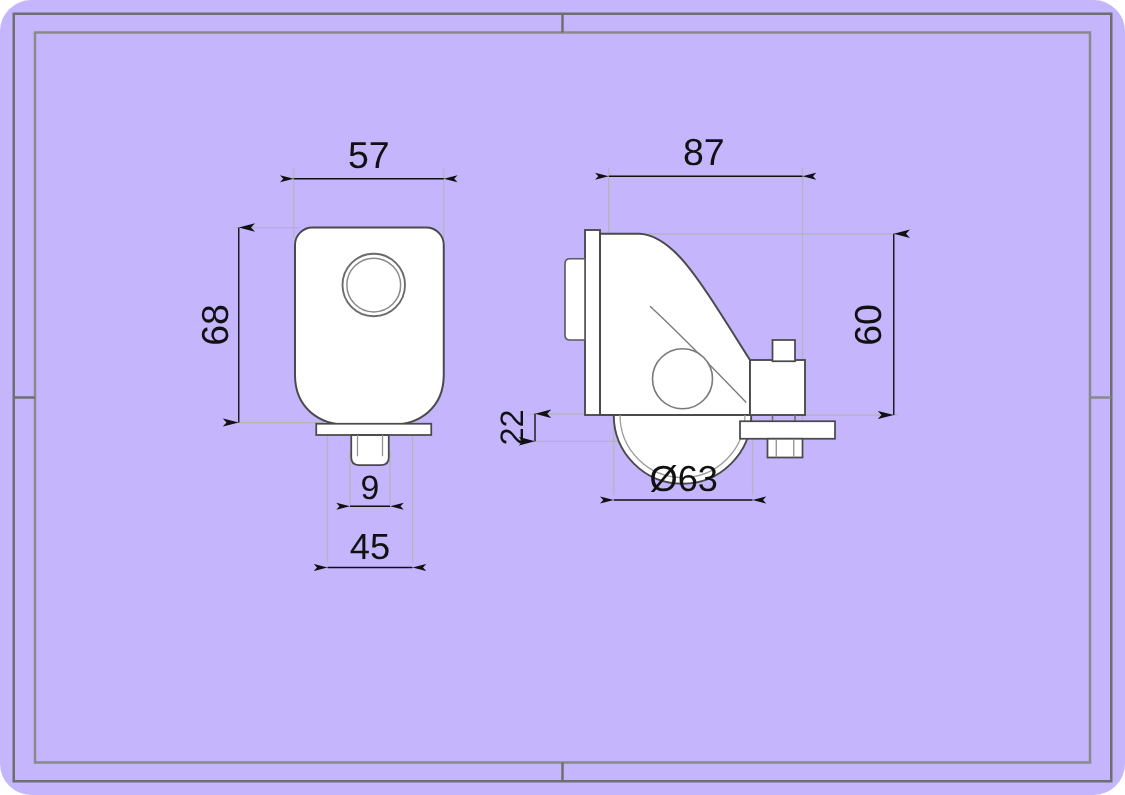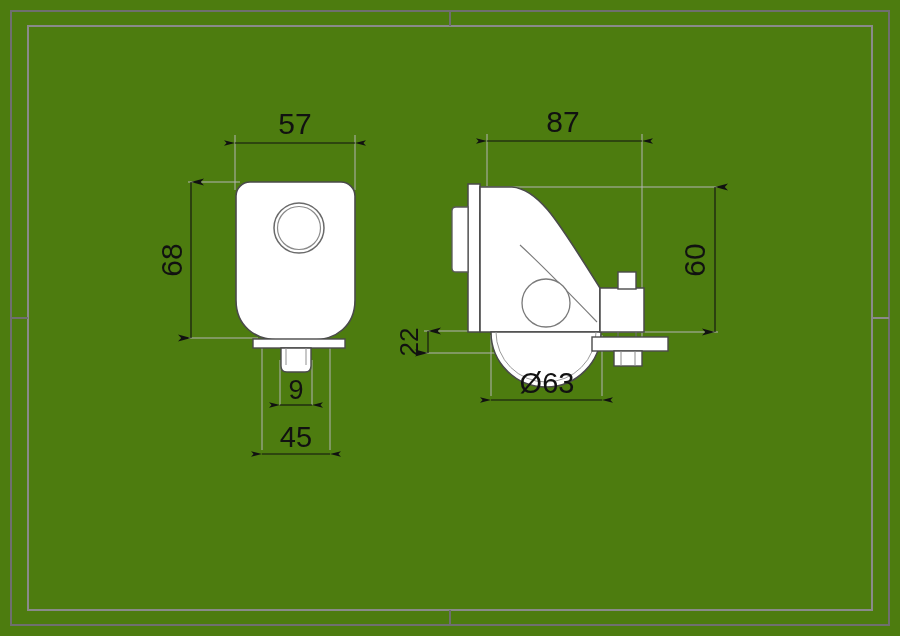--- a/index.html
+++ b/index.html
@@ -1,18 +1,18 @@
 <!DOCTYPE html>
 <html><head>
 <meta charset="utf-8">
 <style>
   html,body{margin:0;padding:0;background:#ffffff;}
   body{width:900px;height:636px;overflow:hidden;
        font-family:"Liberation Sans", sans-serif;}
-  #stage{position:relative;width:900px;height:636px;background:#4d7c0f;}
+  #stage{position:relative;width:900px;height:636px;background:#c4b5fd;border-radius:25px;}
   svg{display:block;}
   .dimtxt{font-family:"Liberation Sans", sans-serif;font-weight:400;fill:#111111;}
 </style>
 </head>
 <body>
 
 <div id="stage">
   <svg width="900" height="636" viewBox="0 0 900 636">
 
     <defs>

